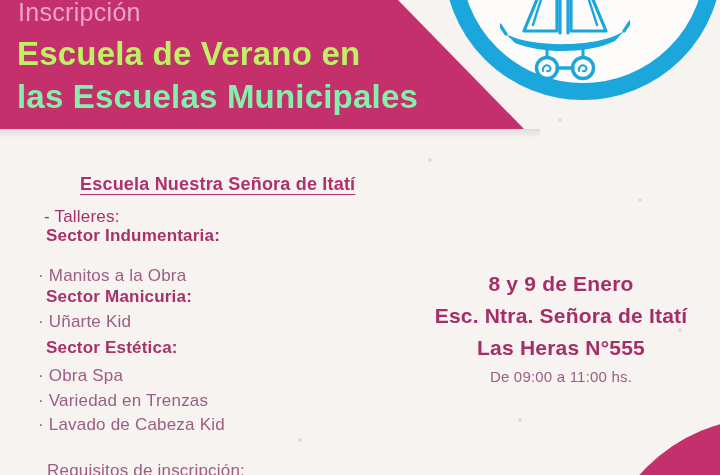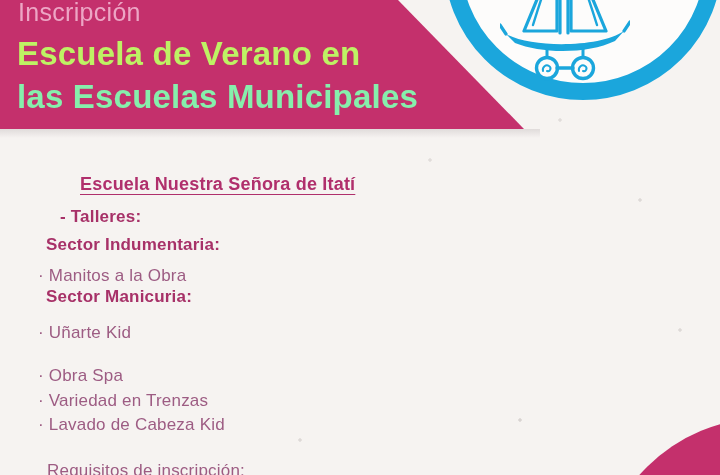--- a/index.html
+++ b/index.html
@@ -58,21 +58,21 @@
   }
   
   .school-title{
     position:absolute;left:80px;top:162px;
     font-size:18px;font-weight:700;color:#b02f6c;
     text-decoration:underline;text-underline-offset:4px;
     letter-spacing:.2px;z-index:2;margin-top:12px;
   }
   .w-row{position:absolute;left:46px;font-size:17px;letter-spacing:.2px;z-index:2;white-space:nowrap;}
   .w-head{font-weight:700;color:#a73168;}
-  .w-dash{left:60px;font-weight:700;color:#a73168;}
+  .w-dash{left:44px;font-weight:400;color:#a73168;}
   .w-bullet{left:38px;font-weight:400;color:#9d5c83;}
   .requirements{
     position:absolute;left:47px;top:461px;
     font-size:17px;font-weight:400;color:#9d5c83;letter-spacing:.2px;z-index:2;
   }
   
   .info{
     position:absolute;left:408px;top:268px;width:306px;
     text-align:center;z-index:2;
   }
@@ -115,24 +115,31 @@
   <div class="header">
     <div class="eyebrow">Inscripción</div>
     <div class="h-line1">Escuela de Verano en</div>
     <div class="h-line2">las Escuelas Municipales</div>
   </div>
   <div class="header-shadow"></div>
 
   <div class="school-title">Escuela Nuestra Señora de Itatí</div>
 
   <div class="w-row w-dash" style="top:207px">- Talleres:</div>
-  <div class="w-row w-head" style="top:235px">Sector Indumentaria:</div>
+  <div class="w-row w-head" style="top:226px">Sector Indumentaria:</div>
   <div class="w-row w-bullet" style="top:266px">· Manitos a la Obra</div>
   <div class="w-row w-head" style="top:287px">Sector Manicuria:</div>
-  <div class="w-row w-bullet" style="top:323px">· Uñarte Kid</div>
+  <div class="w-row w-bullet" style="top:312px">· Uñarte Kid</div>
+  <div class="w-row w-head" style="top:338px">Sector Estética:</div>
   <div class="w-row w-bullet" style="top:366px">· Obra Spa</div>
   <div class="w-row w-bullet" style="top:415px">· Lavado de Cabeza Kid</div>
   <div class="w-row w-bullet" style="top:391px">· Variedad en Trenzas</div>
 
   <div class="requirements">Requisitos de inscripción:</div>
 
+  <div class="info">
+    <div class="info-line">8 y 9 de Enero</div>
+    <div class="info-line">Esc. Ntra. Señora de Itatí</div>
+    <div class="info-line">Las Heras N°555</div>
+    <div class="info-time">De 09:00 a 11:00 hs.</div>
+  </div>
 
 </div>
 
 </body></html>

